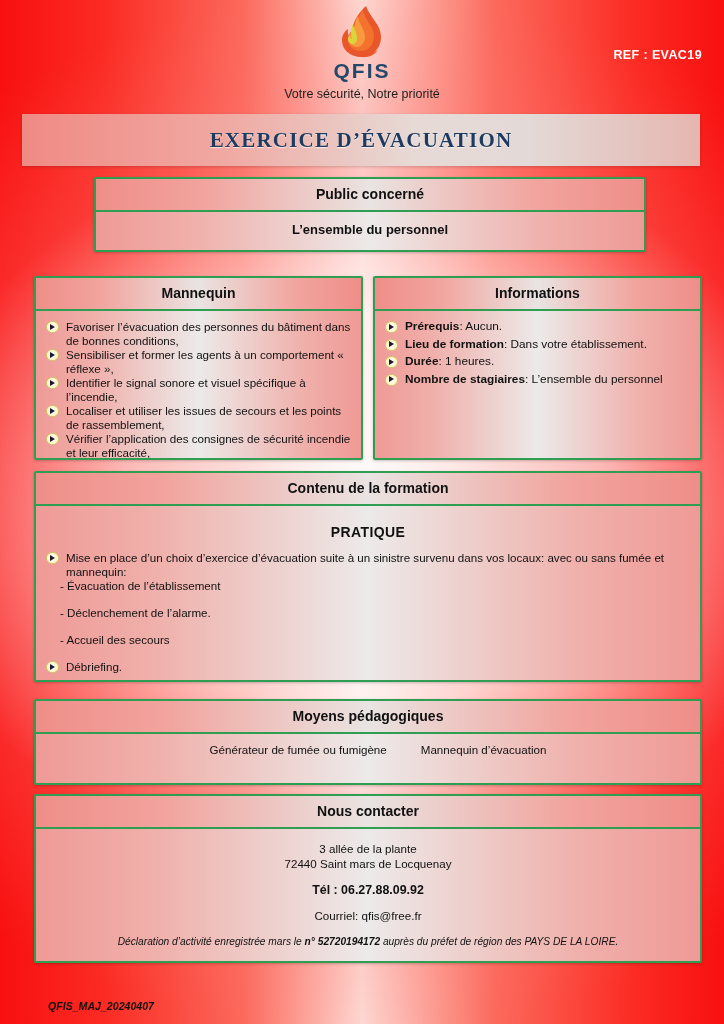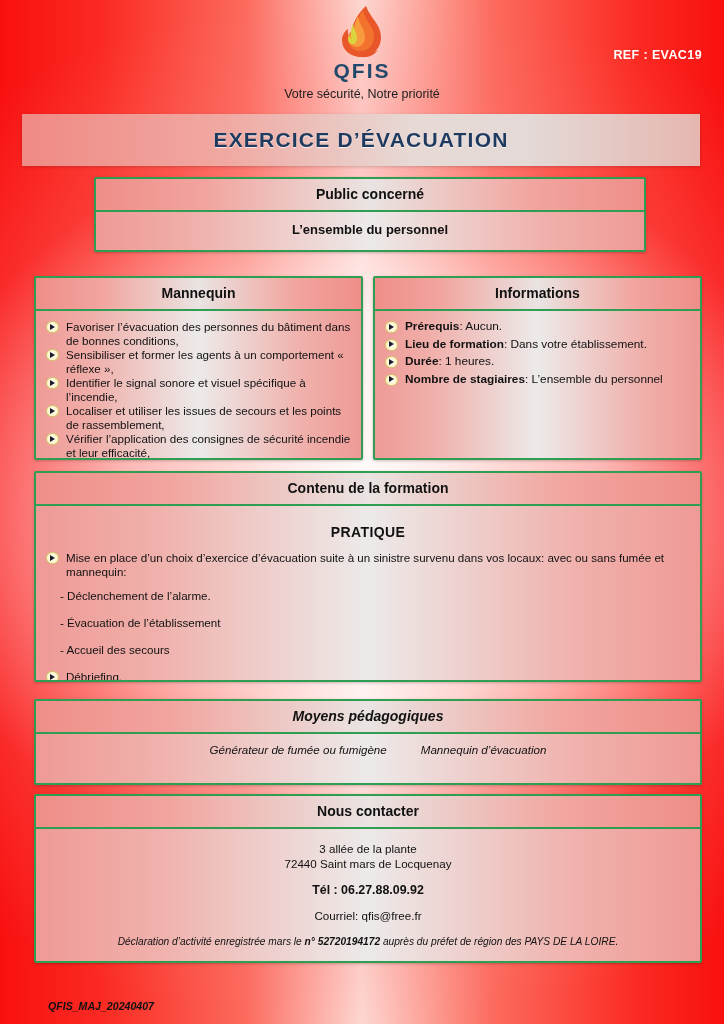--- a/index.html
+++ b/index.html
@@ -31,20 +31,21 @@
   .ref{
     position:absolute;right:22px;top:48px;
     font-size:12.5px;font-weight:bold;color:#ffffff;letter-spacing:.4px;
   }
 
   
   .title-band{
     position:absolute;left:22px;top:114px;width:678px;height:52px;
     background:linear-gradient(90deg,#f08a85 0%,#f0a9a2 30%,#e7dad6 58%,#e3d9d6 75%,#e6b6b0 100%);
     box-shadow:0 1px 3px rgba(0,0,0,.18);
+    font-family:Liberation Serif, serif;
   }
   .title-band span{
     position:absolute;left:0;right:0;top:50%;transform:translateY(-50%);
     text-align:center;font-size:21px;font-weight:bold;letter-spacing:1.2px;
     color:#1f3a5f;text-shadow:0 1px 1px rgba(255,255,255,.75);
   }
 
   
   .panel{
     position:absolute;border:2.2px solid #2f9e52;border-radius:2px;
@@ -89,21 +90,21 @@
   #contenu{left:34px;top:471px;width:664px;height:207px;}
   #contenu .sub{
     text-align:center;font-size:14px;font-weight:bold;color:#111;
     margin:9px 0 11px 0;letter-spacing:.4px;
   }
   #contenu .lead{font-size:11.6px;}
   #contenu .dash{
     font-size:11.6px;color:#111;margin:0 0 13px 14px;line-height:14px;
   }
 
-  #moyens{left:34px;top:699px;width:664px;height:82px;font-style:italic;}
+  #moyens{left:34px;top:699px;width:664px;height:82px;}
   #moyens .row{display:flex;gap:14px;align-items:flex-start;font-size:11.6px;justify-content:center;}
   #moyens .row .item{position:relative;padding-left:20px;line-height:14px;color:#111;}
 
   #contact{left:34px;top:794px;width:664px;height:165px;}
   #contact .panel-body{padding:12px 14px 6px 14px;text-align:center;}
   .c-line{font-size:11.6px;color:#111;line-height:15px;}
   .c-tel{font-size:12.4px;font-weight:bold;color:#111;margin-top:12px;}
   .c-mail{font-size:11.6px;color:#111;margin-top:12px;}
   .c-legal{font-size:10.2px;font-style:italic;color:#111;margin-top:13px;line-height:13px;}
   .c-legal b{font-weight:bold;font-style:italic;}
@@ -171,22 +172,22 @@
     </div>
   </div>
 
   <div class="panel" id="contenu">
     <div class="panel-head">Contenu de la formation</div>
     <div class="panel-body">
       <div class="sub">PRATIQUE</div>
       <ul class="bl">
         <li class="lead"><span class="tri"></span><span>Mise en place d’un choix d’exercice d’évacuation suite à un sinistre survenu dans vos locaux: avec ou sans fumée et mannequin:</span></li>
       </ul>
+      <div class="dash">- Évacuation de l’établissement</div>
       <div class="dash" style="margin-top:11px">- Déclenchement de l’alarme.</div>
-      <div class="dash">- Évacuation de l’établissement</div>
       <div class="dash">- Accueil des secours</div>
       <ul class="bl">
         <li class="lead"><span class="tri"></span><span>Débriefing.</span></li>
       </ul>
     </div>
   </div>
 
   <div class="panel" id="moyens">
     <div class="panel-head">Moyens pédagogiques</div>
     <div class="panel-body">

